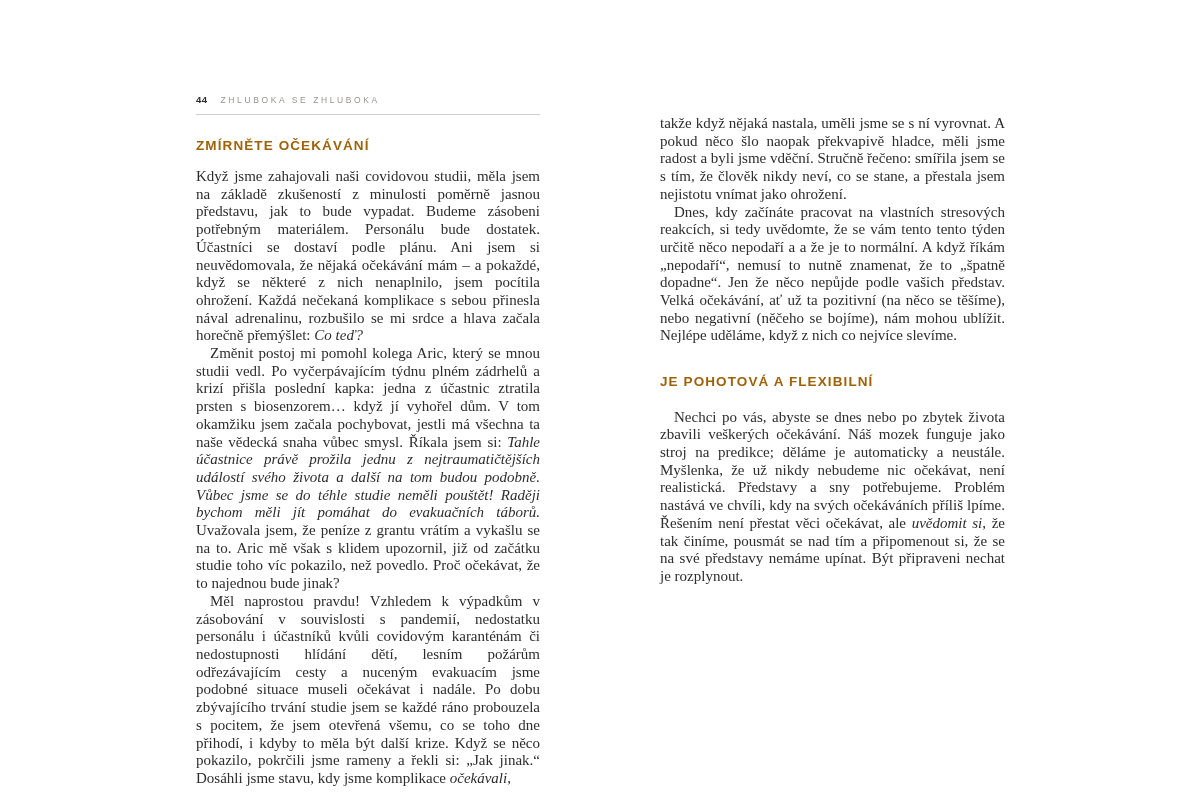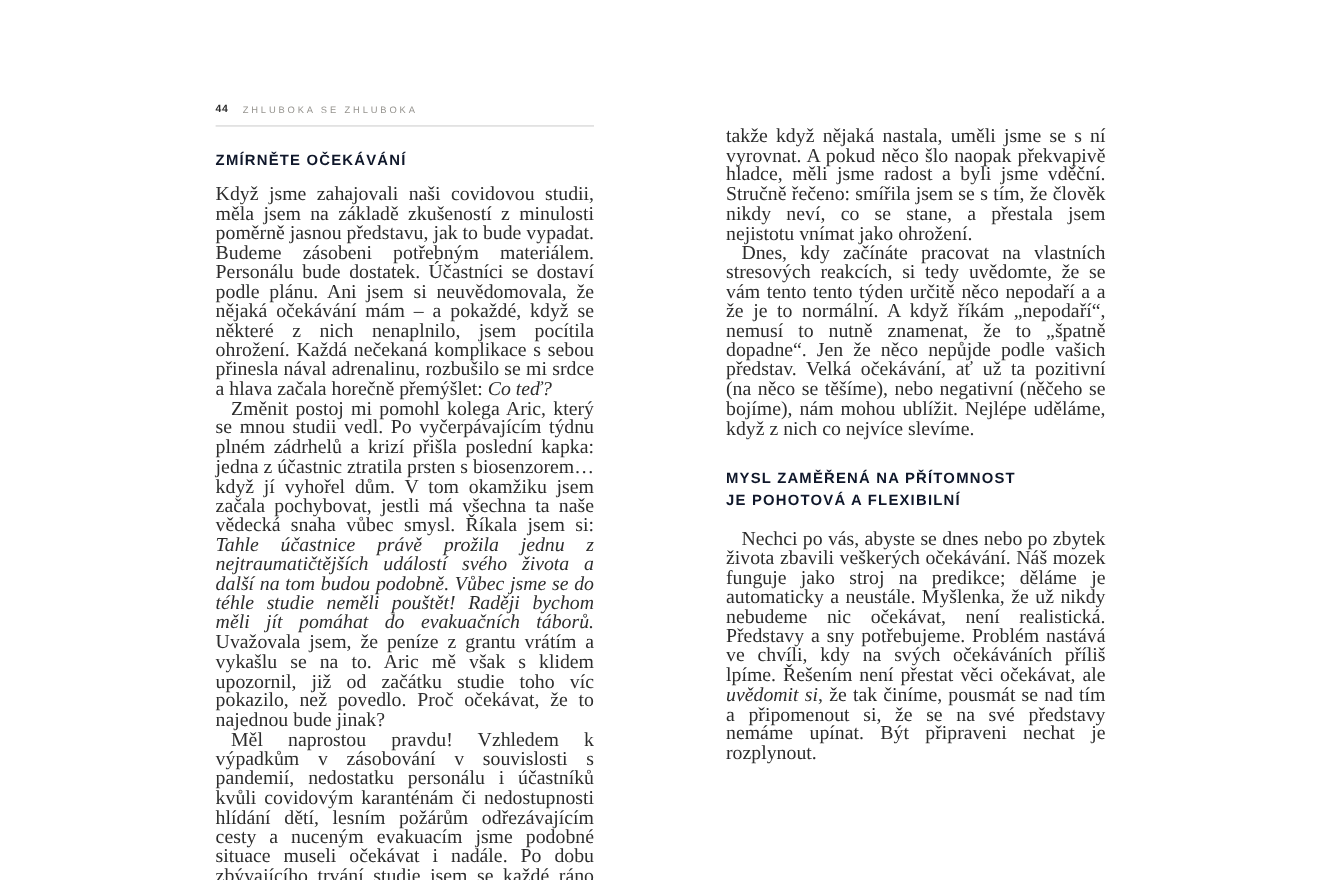--- a/index.html
+++ b/index.html
@@ -39,35 +39,35 @@
     color: #2b2b2b;
   }
   .page-left  .pagenum { margin-right: 13px; }
   .page-right .pagenum { margin-left: 13px; }
 
   .section-heading {
     font-family: "Liberation Sans", sans-serif;
     font-weight: bold;
     font-size: 13.5px;
     letter-spacing: 1.1px;
-    color: #0f172a;
+    color: #a16207;
     line-height: 16px;
   }
   .page-left .section-heading {
     margin-top: 23px;
     margin-bottom: 14px;
   }
   .mid-heading {
     margin-top: 27px;
     margin-bottom: 17px;
     line-height: 19.5px;
   }
 
   .body-text {
-    font-size: 18px;
+    font-size: 15px;
     line-height: 17.7px;
     color: #2d2d2d;
     text-align: justify;
     hyphens: manual;
   }
   .page-right .body-top { margin-top: 21px; }
   .body-text p { margin: 0; }
   .body-text p.indent { text-indent: 14px; }
   .body-text i { font-style: italic; }
 </style>
@@ -86,19 +86,18 @@
       <p class="indent">Měl naprostou pravdu! Vzhledem k výpadkům v zásobová­ní v souvislosti s pandemií, nedostatku personálu i účastníků kvůli covidovým karanténám či nedostupnosti hlídání dětí, les­ním požárům odřezávajícím cesty a nuceným evakuacím jsme podobné situace museli očekávat i nadále. Po dobu zbývajícího trvání studie jsem se každé ráno probouzela s pocitem, že jsem otevřená všemu, co se toho dne přihodí, i kdyby to měla být dal­ší krize. Když se něco pokazilo, pokrčili jsme rameny a řekli si: „Jak jinak.“ Dosáhli jsme stavu, kdy jsme komplikace <i>očekávali</i>,</p>
     </div>
 </div>
 
 <div class="page page-right">
   <div class="body-text body-top">
       <p>takže když nějaká nastala, uměli jsme se s ní vyrovnat. A pokud něco šlo naopak překvapivě hladce, měli jsme radost a byli jsme vděční. Stručně řečeno: smířila jsem se s tím, že člověk nikdy neví, co se stane, a přestala jsem nejistotu vnímat jako ohrožení.</p>
       <p class="indent">Dnes, kdy začínáte pracovat na vlastních stresových reak­cích, si tedy uvědomte, že se vám tento tento týden určitě něco nepodaří a a že je to normální. A když říkám „nepodaří“, nemusí to nutně znamenat, že to „špatně dopadne“. Jen že něco nepůjde podle vašich představ. Velká očekávání, ať už ta pozitivní (na něco se těšíme), nebo negativní (něčeho se bojíme), nám mohou ublížit. Nejlépe uděláme, když z nich co nejvíce slevíme.</p>
     </div>
   <div class="section-heading mid-heading">
-    <div>MYSL ZAMĚŘENÁ NA PŘÍTOMNOST</div>
     <div>JE POHOTOVÁ A FLEXIBILNÍ</div>
   </div>
   <div class="body-text">
       <p class="indent">Nechci po vás, abyste se dnes nebo po zbytek života zbavili veškerých očekávání. Náš mozek funguje jako stroj na predikce; děláme je automaticky a neustále. Myšlenka, že už nikdy nebu­deme nic očekávat, není realistická. Představy a sny potřebuje­me. Problém nastává ve chvíli, kdy na svých očekáváních příliš lpíme. Řešením není přestat věci očekávat, ale <i>uvědomit si</i>, že tak činíme, pousmát se nad tím a připomenout si, že se na své představy nemáme upínat. Být připraveni nechat je rozplynout.</p>
     </div>
 </div>
 
 </body></html>

